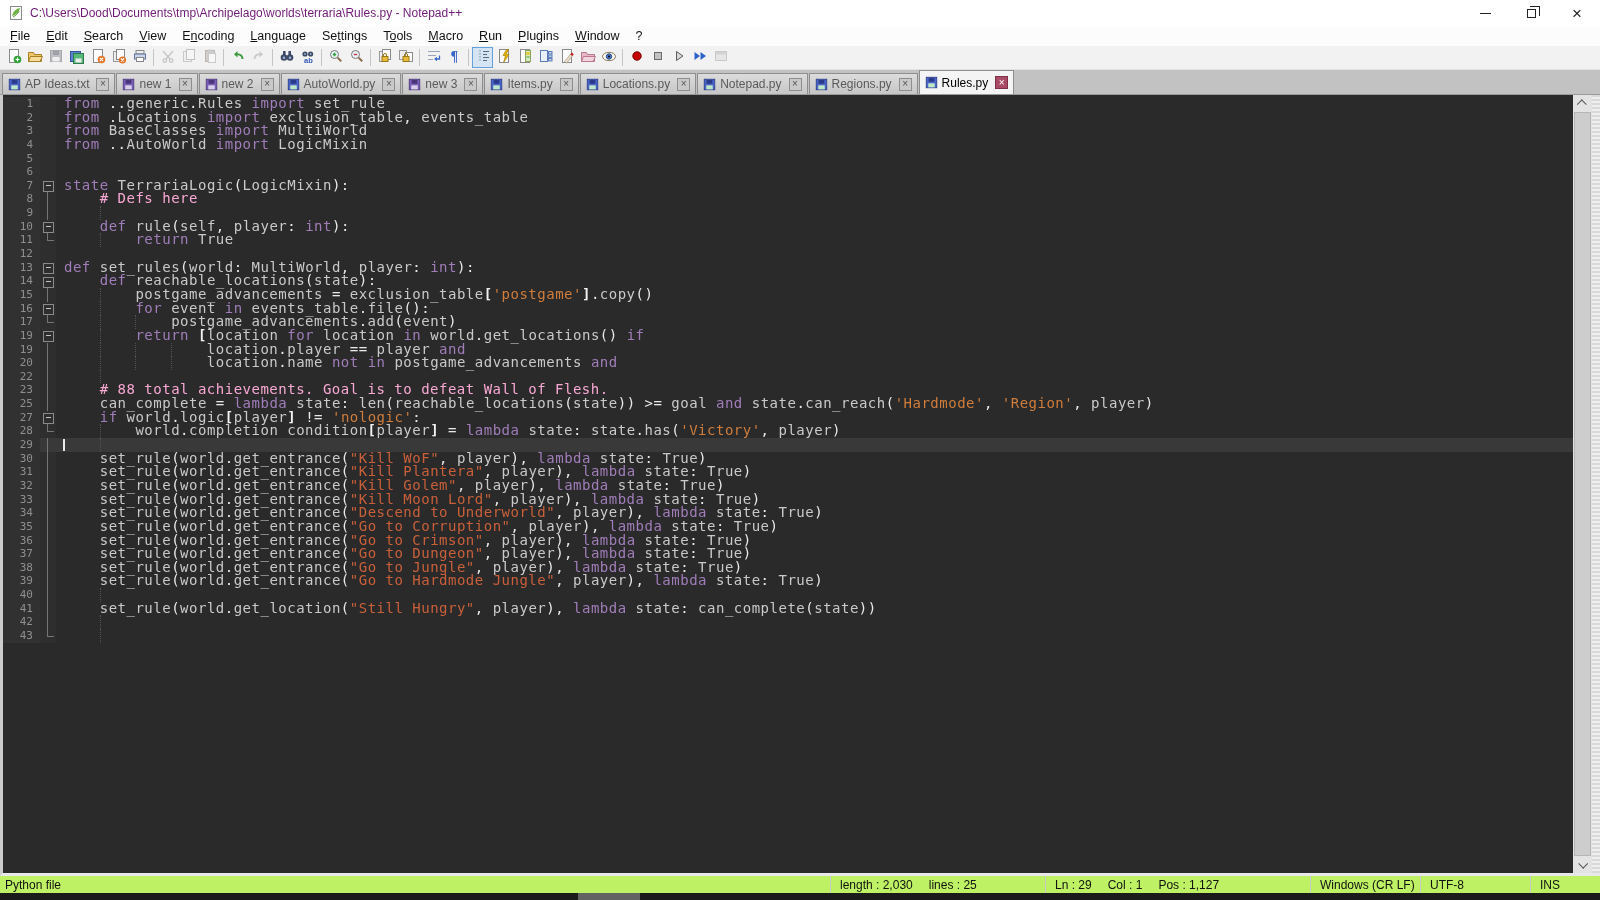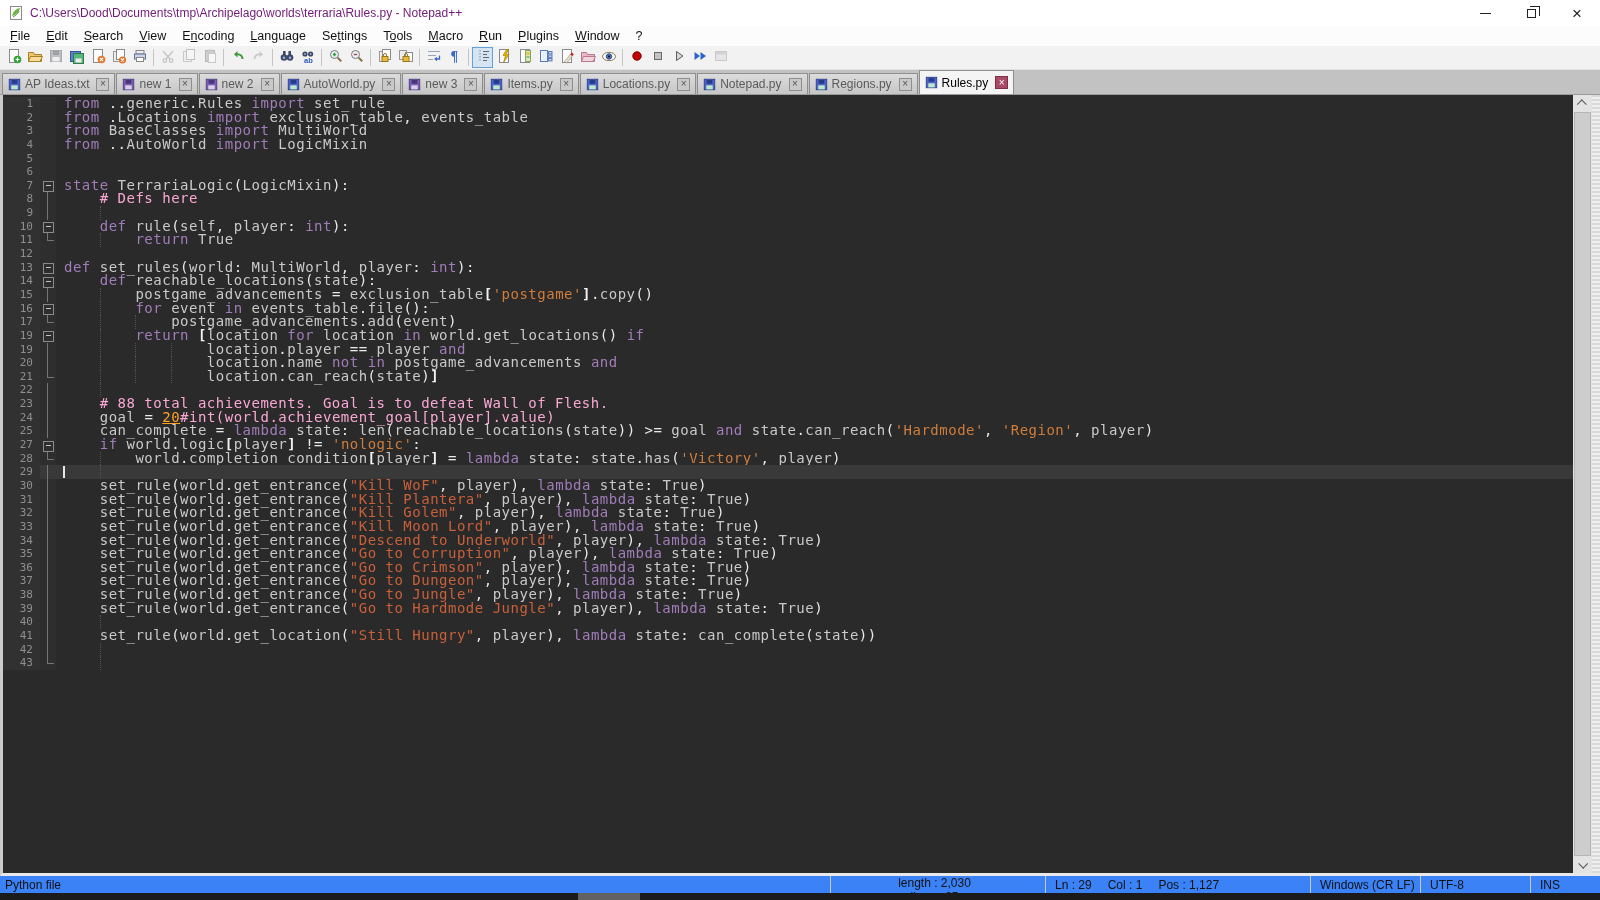--- a/index.html
+++ b/index.html
@@ -65,25 +65,25 @@
   .vscroll { position:absolute; top:0; right:8px; bottom:0; width:19px; background:#E3E3E3; }
   .varrow { position:absolute; left:0; width:19px; height:17px; display:flex; align-items:center; justify-content:center; }
   .varrow.up { top:0; } .varrow.down { bottom:0; }
   .chev { width:7px; height:7px; border-left:1.6px solid #555; border-top:1.6px solid #555; }
   .up .chev { transform:rotate(45deg) translateY(1px); }
   .down .chev { transform:rotate(225deg) translateY(1px); }
   .vthumb { position:absolute; left:1px; right:1px; top:17px; bottom:17px; background:#CDCDCD; border:1px solid #B6B6B6; }
   .right-edge { position:absolute; top:0; right:0; bottom:0; width:8px; background:repeating-linear-gradient(to bottom,#D9D9D9 0 2px,#EFEFEF 2px 4px); }
 
   
-  .statusbar { height:17px; background:#3b82f6; display:flex; align-items:center; font-size:12px; color:#111; }
+  .statusbar { height:17px; background:#bef264; display:flex; align-items:center; font-size:12px; color:#111; }
   .sb-doc { flex:1; padding-left:5px; }
   .sb-sec { height:17px; display:flex; align-items:center; border-left:1px solid #C9C9C9; padding-left:9px; }
   .sb-sec span { margin-right:16px; white-space:nowrap; }
-  .sb-len { width:215px;flex-direction:column; } .sb-cur { width:265px; } .sb-eol { width:110px; } .sb-enc { width:110px; } .sb-ins { width:70px; }
+  .sb-len { width:215px; } .sb-cur { width:265px; } .sb-eol { width:110px; } .sb-enc { width:110px; } .sb-ins { width:70px; }
 
   .bottomstrip { height:7px; background:#1B1B1B; position:relative; }
   .bottomstrip .seg { position:absolute; left:578px; width:62px; top:0; bottom:0; background:#626262; }
 </style>
 </head>
 <body>
 
 <div class="win">
 
   <div class="titlebar">
@@ -622,38 +622,28 @@
         <div class="ln">19</div>
         <div class="fold fold-v"></div>
         <div class="code"><span class="guide" style="left:43.7px"></span><span class="guide" style="left:79.4px"></span><span class="guide" style="left:115.1px"></span>                <span class="idn">location</span><span class="op">.</span><span class="idn">player</span> <span class="op">=</span><span class="op">=</span> <span class="idn">player</span> <span class="kw">and</span></div>
       </div>
       <div class="line">
         <div class="ln">20</div>
         <div class="fold fold-v"></div>
         <div class="code"><span class="guide" style="left:43.7px"></span><span class="guide" style="left:79.4px"></span><span class="guide" style="left:115.1px"></span>                <span class="idn">location</span><span class="op">.</span><span class="idn">name</span> <span class="kw">not</span> <span class="kw">in</span> <span class="idn">postgame_advancements</span> <span class="kw">and</span></div>
       </div>
       <div class="line">
-        <div class="ln">21</div>
-        <div class="fold fold-end"></div>
-        <div class="code"><span class="guide" style="left:43.7px"></span><span class="guide" style="left:79.4px"></span><span class="guide" style="left:115.1px"></span>                <span class="idn">location</span><span class="op">.</span><span class="idn">can_reach</span><span class="op">(</span><span class="idn">state</span><span class="op">)</span><span class="brk">]</span></div>
-      </div>
-      <div class="line">
         <div class="ln">22</div>
         <div class="fold fold-v"></div>
         <div class="code"><span class="guide" style="left:43.7px"></span></div>
       </div>
       <div class="line">
         <div class="ln">23</div>
         <div class="fold fold-v"></div>
         <div class="code">    <span class="com"># 88 total achievements. Goal is to defeat Wall of Flesh.</span></div>
-      </div>
-      <div class="line">
-        <div class="ln">24</div>
-        <div class="fold fold-v"></div>
-        <div class="code">    <span class="idn">goal</span> <span class="op">=</span> <span class="num">20</span><span class="com">#int(world.achievement_goal[player].value)</span></div>
       </div>
       <div class="line">
         <div class="ln">25</div>
         <div class="fold fold-v"></div>
         <div class="code">    <span class="idn">can_complete</span> <span class="op">=</span> <span class="kw">lambda</span> <span class="idn">state</span><span class="op">:</span> <span class="idn">len</span><span class="op">(</span><span class="idn">reachable_locations</span><span class="op">(</span><span class="idn">state</span><span class="op">)</span><span class="op">)</span> <span class="op">&gt;</span><span class="op">=</span> <span class="idn">goal</span> <span class="kw">and</span> <span class="idn">state</span><span class="op">.</span><span class="idn">can_reach</span><span class="op">(</span><span class="str1">'Hardmode'</span><span class="op">,</span> <span class="str1">'Region'</span><span class="op">,</span> <span class="idn">player</span><span class="op">)</span></div>
       </div>
       <div class="line">
         <div class="ln">27</div>
         <div class="fold fold-box"></div>
         <div class="code">    <span class="kw">if</span> <span class="idn">world</span><span class="op">.</span><span class="idn">logic</span><span class="brk">[</span><span class="idn">player</span><span class="brk">]</span> <span class="op">!</span><span class="op">=</span> <span class="str1">'nologic'</span><span class="op">:</span></div>

